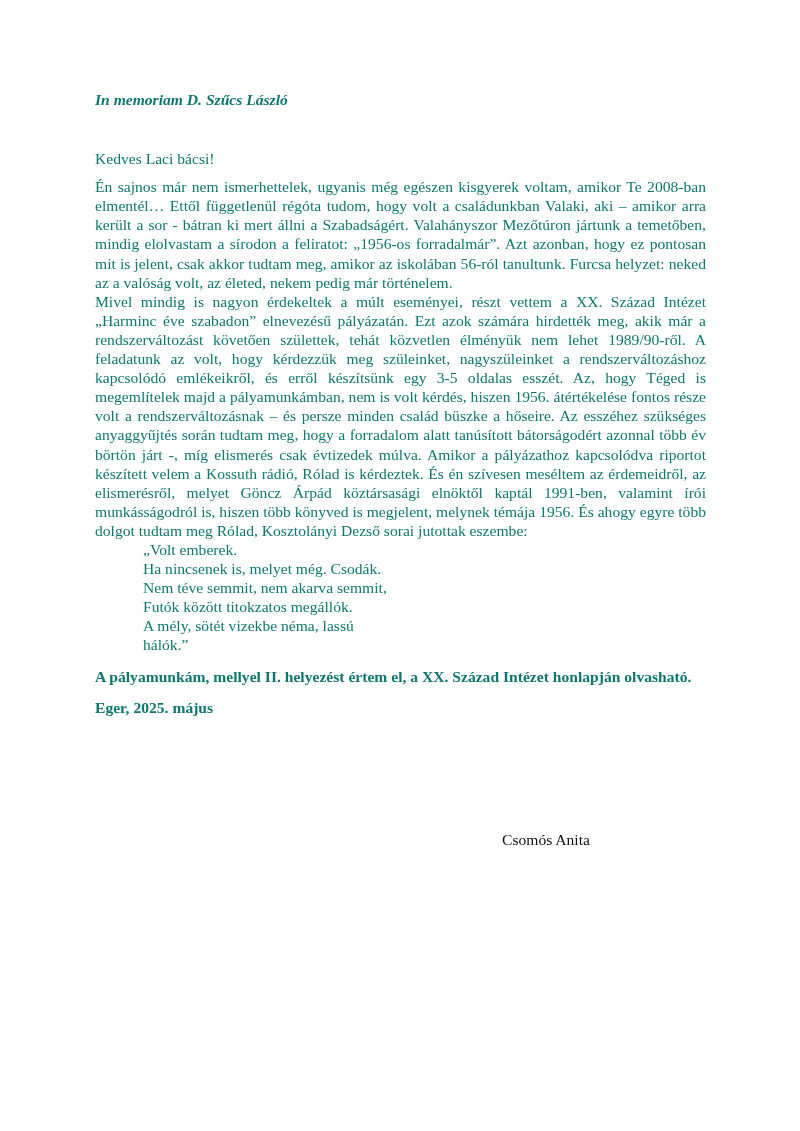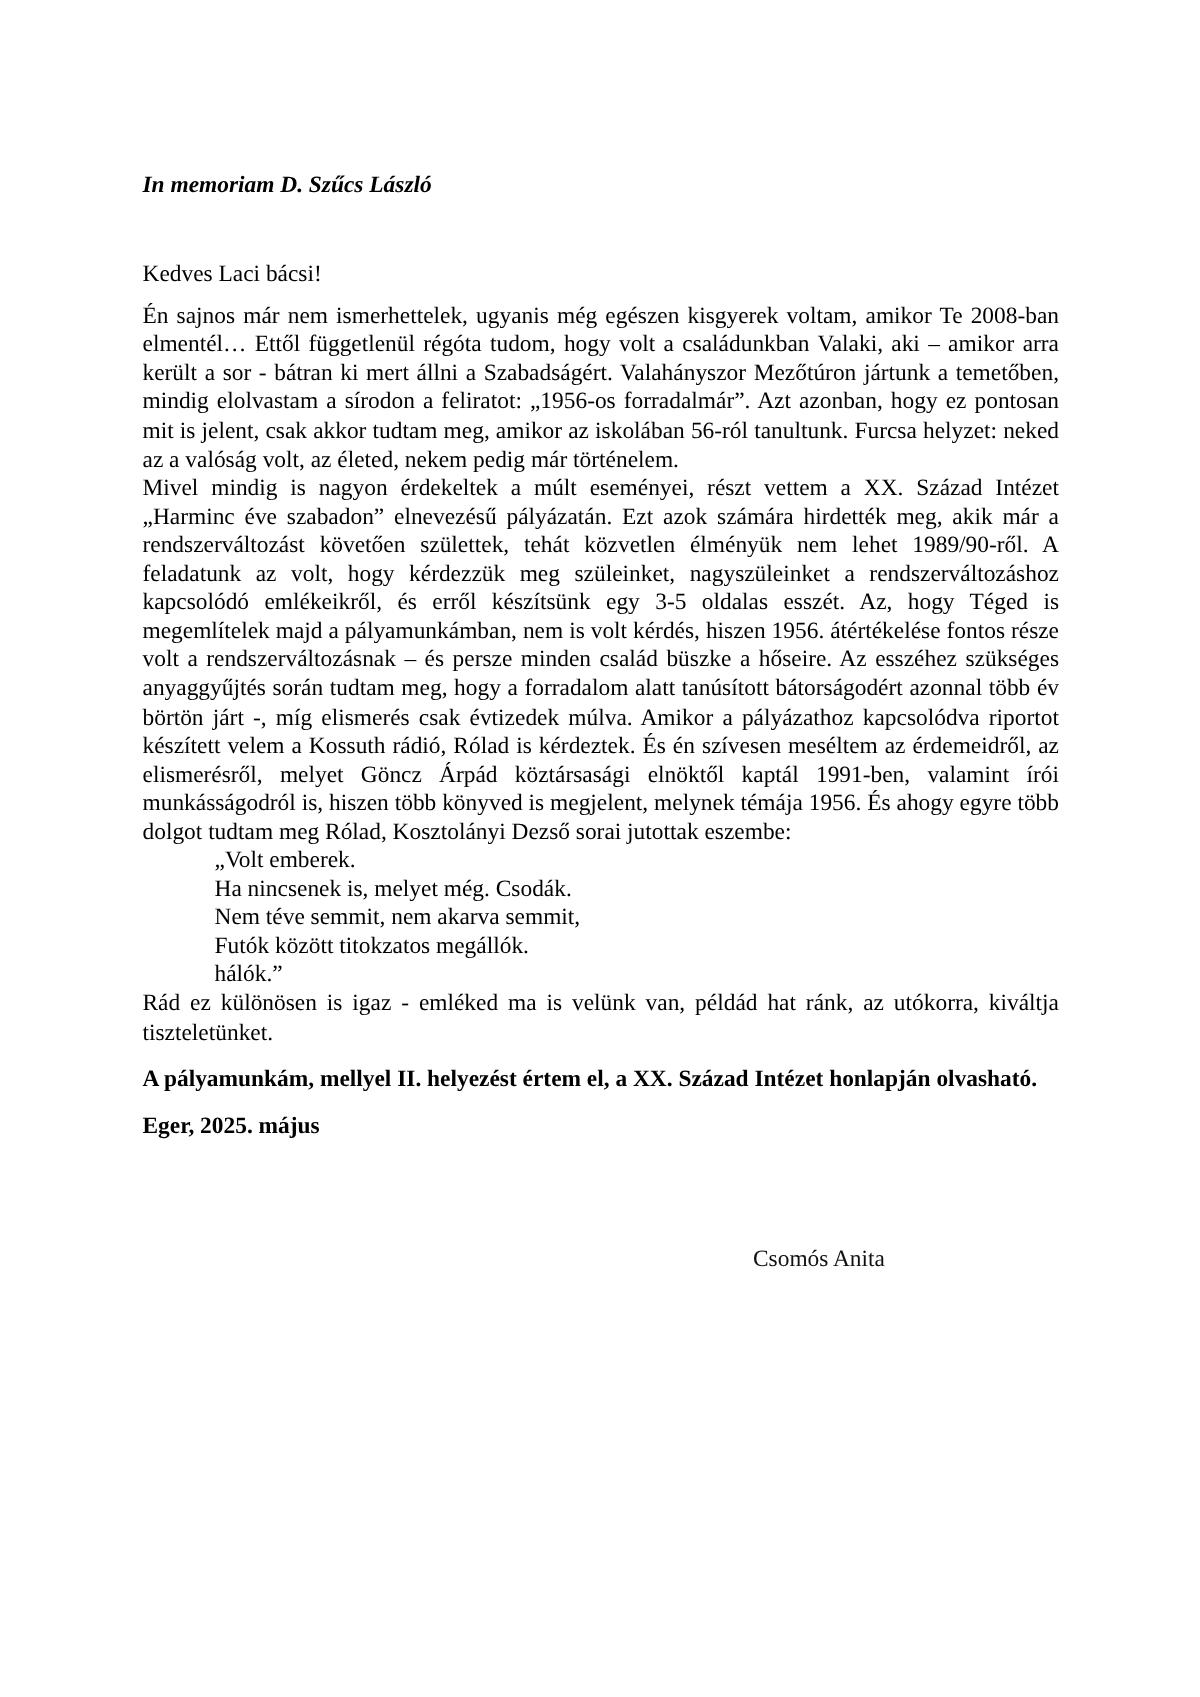--- a/index.html
+++ b/index.html
@@ -1,19 +1,19 @@
 <!DOCTYPE html>
 <html><head>
 <meta charset="utf-8">
 <style>
   html, body { margin: 0; padding: 0; background: #ffffff; }
   body { width: 800px; height: 1131px; position: relative; overflow: hidden; }
   .page {
     position: absolute; left: 95px; top: 90px; width: 611px;
-    font-family: "Liberation Serif", serif; font-size: 15.6px; line-height: 19.1px; color: #000000; margin-top: 24px;
+    font-family: "Liberation Serif", serif; font-size: 15.6px; line-height: 19.1px; color: #0f766e;
   }
   .title { font-weight: bold; font-style: italic; margin: 0 0 40px 0; font-size: 15.6px; }
   .greeting { margin: 0 0 9px 0; }
   .para { margin: 0; text-align: justify; }
   .poem { margin: 0; padding-left: 48px; }
   .poem-line { display: block; }
   .gap2 { margin-top: 12px; font-weight: bold; }
   .signature { position: absolute; left: 502px; top: 831px; font-family: "Liberation Serif", serif; font-size: 15.6px; color: #111; }
 </style>
 </head>
@@ -22,19 +22,19 @@
 <div class="page">
   <p class="title">In memoriam D. Szűcs László</p>
   <p class="greeting">Kedves Laci bácsi!</p>
   <p class="para">Én sajnos már nem ismerhettelek, ugyanis még egészen kisgyerek voltam, amikor Te 2008-ban elmentél… Ettől függetlenül régóta tudom, hogy volt a családunkban Valaki, aki – amikor arra került a sor - bátran ki mert állni a Szabadságért. Valahányszor Mezőtúron jártunk a temetőben, mindig elolvastam a sírodon a feliratot: „1956-os forradalmár”. Azt azonban, hogy ez pontosan mit is jelent, csak akkor tudtam meg, amikor az iskolában 56-ról tanultunk. Furcsa helyzet: neked az a valóság volt, az életed, nekem pedig már történelem.</p>
   <p class="para">Mivel mindig is nagyon érdekeltek a múlt eseményei, részt vettem a XX. Század Intézet „Harminc éve szabadon” elnevezésű pályázatán. Ezt azok számára hirdették meg, akik már a rendszerváltozást követően születtek, tehát közvetlen élményük nem lehet 1989/90-ről. A feladatunk az volt, hogy kérdezzük meg szüleinket, nagyszüleinket a rendszerváltozáshoz kapcsolódó emlékeikről, és erről készítsünk egy 3-5 oldalas esszét. Az, hogy Téged is megemlítelek majd a pályamunkámban, nem is volt kérdés, hiszen 1956. átértékelése fontos része volt a rendszerváltozásnak – és persze minden család büszke a hőseire. Az esszéhez szükséges anyaggyűjtés során tudtam meg, hogy a forradalom alatt tanúsított bátorságodért azonnal több év börtön járt -, míg elismerés csak évtizedek múlva. Amikor a pályázathoz kapcsolódva riportot készített velem a Kossuth rádió, Rólad is kérdeztek. És én szívesen meséltem az érdemeidről, az elismerésről, melyet Göncz Árpád köztársasági elnöktől kaptál 1991-ben, valamint írói munkásságodról is, hiszen több könyved is megjelent, melynek témája 1956. És ahogy egyre több dolgot tudtam meg Rólad, Kosztolányi Dezső sorai jutottak eszembe:</p>
   <div class="poem">
     <span class="poem-line">„Volt emberek.</span>
     <span class="poem-line">Ha nincsenek is, melyet még. Csodák.</span>
     <span class="poem-line">Nem téve semmit, nem akarva semmit,</span>
     <span class="poem-line">Futók között titokzatos megállók.</span>
+    <span class="poem-line">A mély, sötét vizekbe néma, lassú</span>
     <span class="poem-line">hálók.”</span>
   </div>
-  <p class="para">Rád ez különösen is igaz - emléked ma is velünk van, példád hat ránk, az utókorra, kiváltja tiszteletünket.</p>
   <p class="para gap2">A pályamunkám, mellyel II. helyezést értem el, a XX. Század Intézet honlapján olvasható.</p>
   <p class="para gap2">Eger, 2025. május</p>
 </div>
 <div class="signature">Csomós Anita</div>
 
 </body></html>

